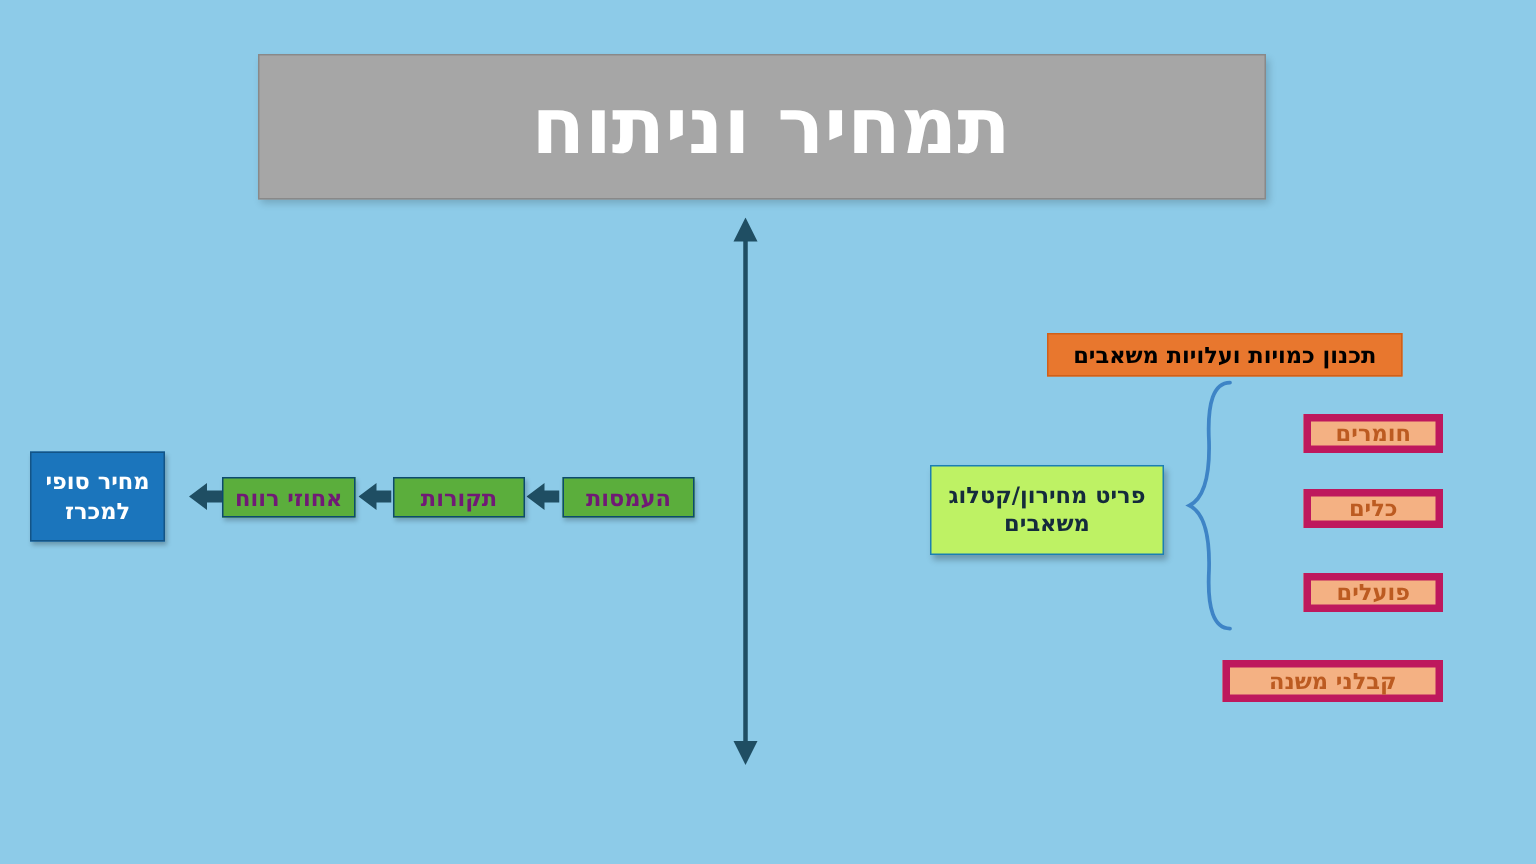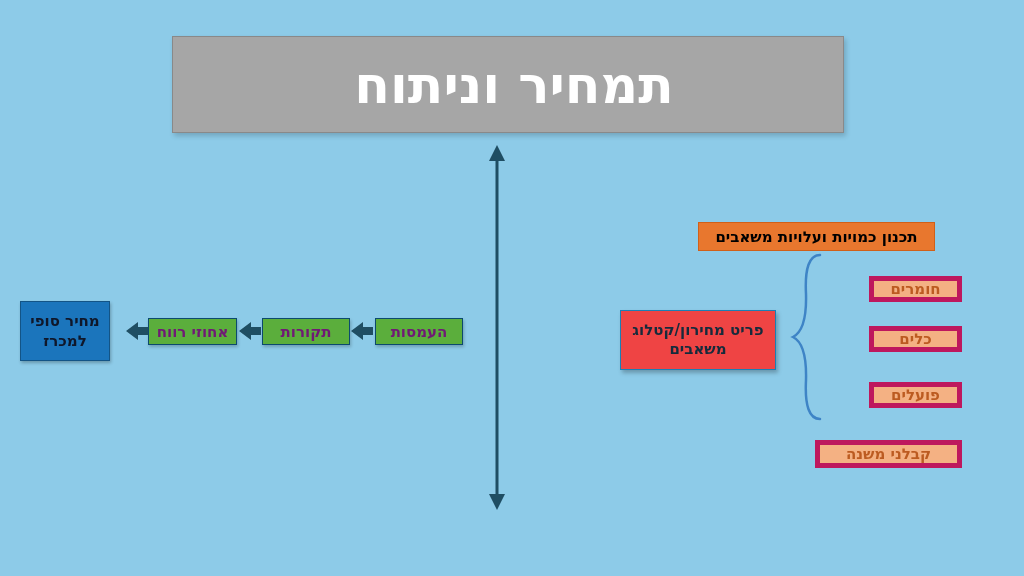--- a/index.html
+++ b/index.html
@@ -37,38 +37,38 @@
   }
   .salmon{
     background:#F4B183;border:5px solid #be185d;
     color:#BC5B21;font-size:15px;
   }
   .salmon-1{left:869px;top:276px;width:93px;height:26px;}
   .salmon-2{left:869px;top:326px;width:93px;height:26px;}
   .salmon-3{left:869px;top:382px;width:93px;height:26px;}
   .salmon-4{left:815px;top:440px;width:147px;height:28px;}
   .bluebox{
-    background:#ef4444;border:1px solid #1B7FB4;
+    background:#bef264;border:1px solid #1B7FB4;
     color:#152B3C;font-size:15px;
     box-shadow:2px 3px 4px rgba(0,0,0,0.25);
   }
   .catalog{left:620px;top:310px;width:156px;height:60px;padding:2px 6px;line-height:1.3;}
   .subsec{left:620px;top:443px;width:156px;height:29px;}
   .green{
     background:#5BAE3C;border:1px solid #0c4a6e;
     color:#701a75;font-size:15px;
     box-shadow:1px 2px 3px rgba(0,0,0,0.22);
   }
   .green-1{left:375px;top:318px;width:88px;height:27px;}
   .green-2{left:262px;top:318px;width:88px;height:27px;}
   .green-3{left:148px;top:318px;width:89px;height:27px;}
   .finalbox{
     left:20px;top:301px;width:90px;height:60px;
     background:#1B75BC;border:1px solid #135486;
-    color:#0f172a;font-size:15px;line-height:1.35;padding:2px 4px;
+    color:#ffffff;font-size:15px;line-height:1.35;padding:2px 4px;
     box-shadow:1px 2px 3px rgba(0,0,0,0.25);
   }
   .chain-arrow-1{left:351px;top:322px;}
   .chain-arrow-2{left:239px;top:322px;}
   .chain-arrow-3{left:126px;top:322px;}
   .v-arrow{left:485px;top:145px;}
   .brace{left:786px;top:252px;}
 </style>
 </head>
 <body>

